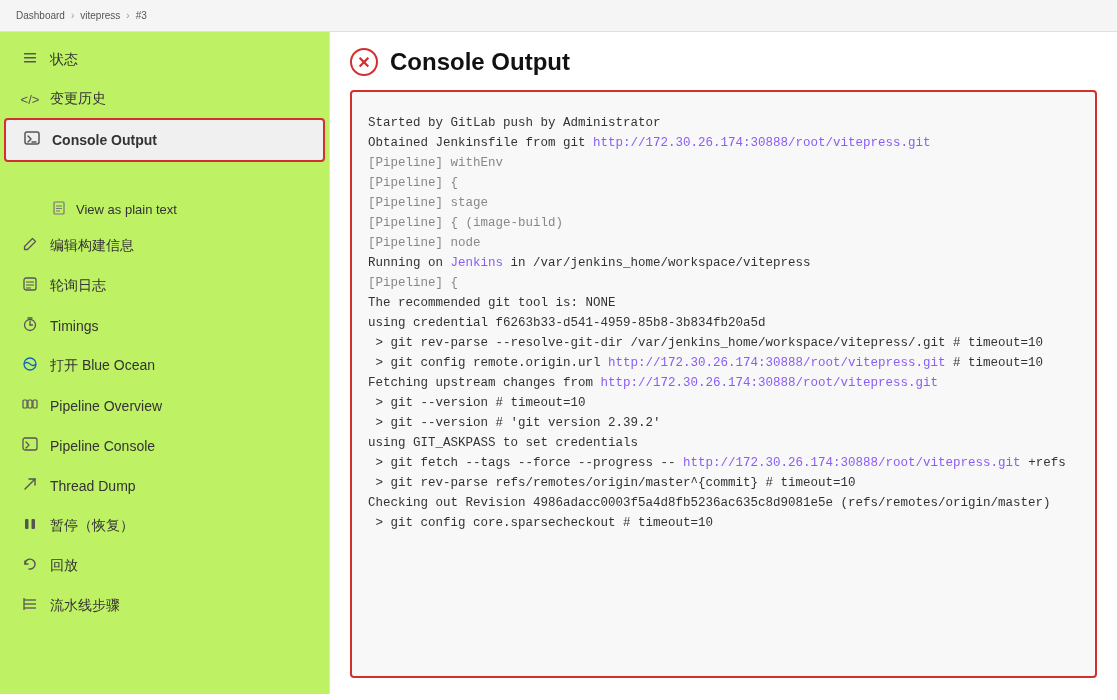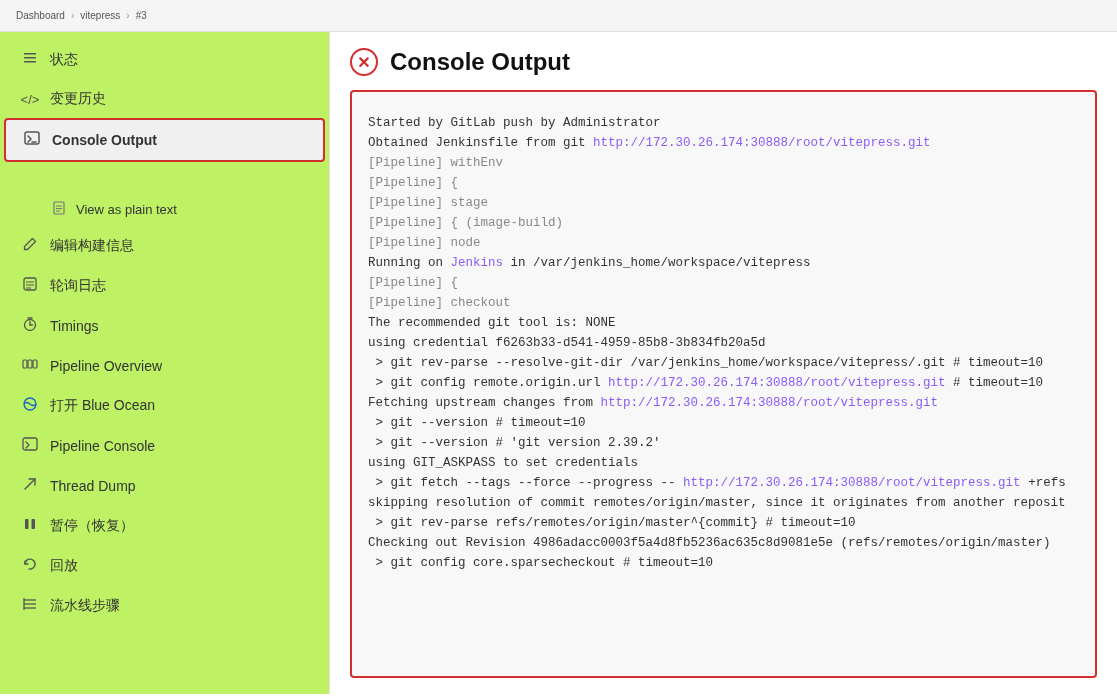--- a/index.html
+++ b/index.html
@@ -219,36 +219,36 @@
           <line x1="8" y1="9" x2="10.5" y2="9" stroke="#555" stroke-width="1.3" stroke-linecap="round"></line>
           <line x1="6" y1="2" x2="10" y2="2" stroke="#555" stroke-width="1.3" stroke-linecap="round"></line>
         </svg>
       </span>
       <span>Timings</span>
     </div>
 
     <div class="sidebar-item">
       <span class="icon">
         <svg width="16" height="16" viewBox="0 0 16 16" fill="none" xmlns="http://www.w3.org/2000/svg">
+          <circle cx="8" cy="8" r="6" stroke="#1565c0" stroke-width="1.3" fill="none"></circle>
+          <path d="M2 8 Q5 5 8 8 Q11 11 14 8" stroke="#1565c0" stroke-width="1.2" fill="none"></path>
+        </svg>
+      </span>
+      <span>打开 Blue Ocean</span>
+    </div>
+
+    <div class="sidebar-item">
+      <span class="icon">
+        <svg width="16" height="16" viewBox="0 0 16 16" fill="none" xmlns="http://www.w3.org/2000/svg">
           <rect x="1" y="4" width="4" height="8" rx="1" stroke="#555" stroke-width="1.2" fill="none"></rect>
           <rect x="6" y="4" width="4" height="8" rx="1" stroke="#555" stroke-width="1.2" fill="none"></rect>
           <rect x="11" y="4" width="4" height="8" rx="1" stroke="#555" stroke-width="1.2" fill="none"></rect>
         </svg>
       </span>
       <span>Pipeline Overview</span>
-    </div>
-
-    <div class="sidebar-item">
-      <span class="icon">
-        <svg width="16" height="16" viewBox="0 0 16 16" fill="none" xmlns="http://www.w3.org/2000/svg">
-          <circle cx="8" cy="8" r="6" stroke="#1565c0" stroke-width="1.3" fill="none"></circle>
-          <path d="M2 8 Q5 5 8 8 Q11 11 14 8" stroke="#1565c0" stroke-width="1.2" fill="none"></path>
-        </svg>
-      </span>
-      <span>打开 Blue Ocean</span>
     </div>
 
     <div class="sidebar-item">
       <span class="icon">
         <svg width="16" height="16" viewBox="0 0 16 16" fill="none" xmlns="http://www.w3.org/2000/svg">
           <rect x="1" y="2" width="14" height="12" rx="2" stroke="#555" stroke-width="1.3" fill="none"></rect>
           <polyline points="4,6 7,9 4,12" stroke="#555" stroke-width="1.3" fill="none" stroke-linecap="round" stroke-linejoin="round"></polyline>
         </svg>
       </span>
       <span>Pipeline Console</span>
@@ -306,29 +306,27 @@
     <div class="console-box" id="console-output">
     <div class="console-line">Started by GitLab push by Administrator</div>
         <div class="console-line">Obtained Jenkinsfile from git <a class="console-link" href="#">http://172.30.26.174:30888/root/vitepress.git</a></div>
         <div class="console-line gray">[Pipeline] withEnv</div>
         <div class="console-line gray">[Pipeline] {</div>
         <div class="console-line gray">[Pipeline] stage</div>
         <div class="console-line gray">[Pipeline] { (image-build)</div>
         <div class="console-line gray">[Pipeline] node</div>
         <div class="console-line">Running on <a class="console-link" href="#">Jenkins</a> in /var/jenkins_home/workspace/vitepress</div>
         <div class="console-line gray">[Pipeline] {</div>
-        <div class="console-line gray">[Pipeline] checkout</div>
         <div class="console-line">The recommended git tool is: NONE</div>
         <div class="console-line">using credential f6263b33-d541-4959-85b8-3b834fb20a5d</div>
         <div class="console-line"> &gt; git rev-parse --resolve-git-dir /var/jenkins_home/workspace/vitepress/.git # timeout=10</div>
         <div class="console-line"> &gt; git config remote.origin.url <a class="console-link" href="#">http://172.30.26.174:30888/root/vitepress.git</a> # timeout=10</div>
         <div class="console-line">Fetching upstream changes from <a class="console-link" href="#">http://172.30.26.174:30888/root/vitepress.git</a></div>
         <div class="console-line"> &gt; git --version # timeout=10</div>
         <div class="console-line"> &gt; git --version # 'git version 2.39.2'</div>
         <div class="console-line">using GIT_ASKPASS to set credentials</div>
         <div class="console-line"> &gt; git fetch --tags --force --progress -- <a class="console-link" href="#">http://172.30.26.174:30888/root/vitepress.git</a> +refs</div>
-        <div class="console-line">skipping resolution of commit remotes/origin/master, since it originates from another reposit</div>
         <div class="console-line"> &gt; git rev-parse refs/remotes/origin/master^{commit} # timeout=10</div>
         <div class="console-line">Checking out Revision 4986adacc0003f5a4d8fb5236ac635c8d9081e5e (refs/remotes/origin/master)</div>
         <div class="console-line"> &gt; git config core.sparsecheckout # timeout=10</div>
       </div>
   </main>
 </div>
 
 </body></html>

